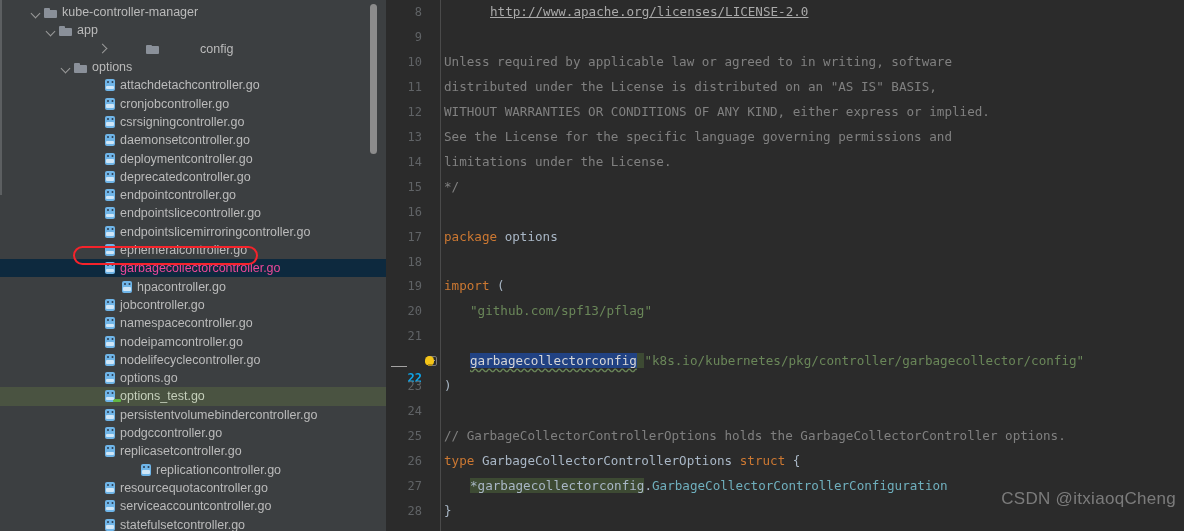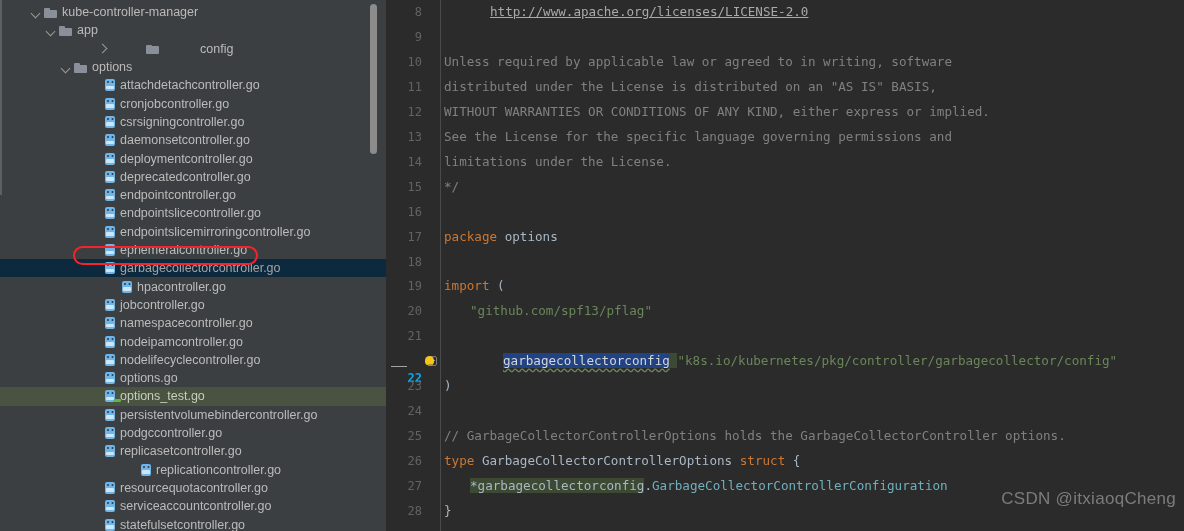--- a/index.html
+++ b/index.html
@@ -22,21 +22,21 @@
   .tree-row {
     height:18.3px;
     display:flex;
     align-items:center;
     font-size:12.5px;
     color:#bbbbbb;
     white-space:nowrap;
     position:relative;
     padding-left:28px;
   }
-  .tree-row.sel       { background:#0d293e; color:#a3a3a3; }
+  .tree-row.sel       { background:#0d293e; color:#ec4899; }
   .tree-row.modified  { background:#4a5341; color:#c5cfbb; }
   .tw {
     width:11px; height:11px;
     flex:0 0 11px;
     display:inline-block;
     position:relative;
     margin-right:2px;
   }
   .tw.down::before {
     content:"";
@@ -164,21 +164,21 @@
   
   .c-com   { color:#808080; }
   .c-kw    { color:#cc7832; }
   .c-str   { color:#6a8759; }
   .c-typ   { color:#6fafbd; }
   .c-pl    { color:#a9b7c6; }
   .c-url   { color:#a9a9a9; text-decoration:underline; }
   .c-pkg   { color:#a9b7c6; }
   .sel-hl  { background:#214283; color:#d6d6d6; }
   .warn-hl { background:#3d4a33; }
-  .squig   { text-decoration:underline wavy #6a8759; text-underline-offset:2px;margin-left:33px; }
+  .squig   { text-decoration:underline wavy #6a8759; text-underline-offset:2px; }
   .bulb {
     position:absolute; left:38px; top:7px;
     width:9px; height:9px;
     background:#f5c518;
     border-radius:50% 50% 40% 40%;
   }
   .bulb::after {
     content:""; position:absolute; left:2.5px; top:8px;
     width:4px; height:2px; background:#b5901a;
   }

